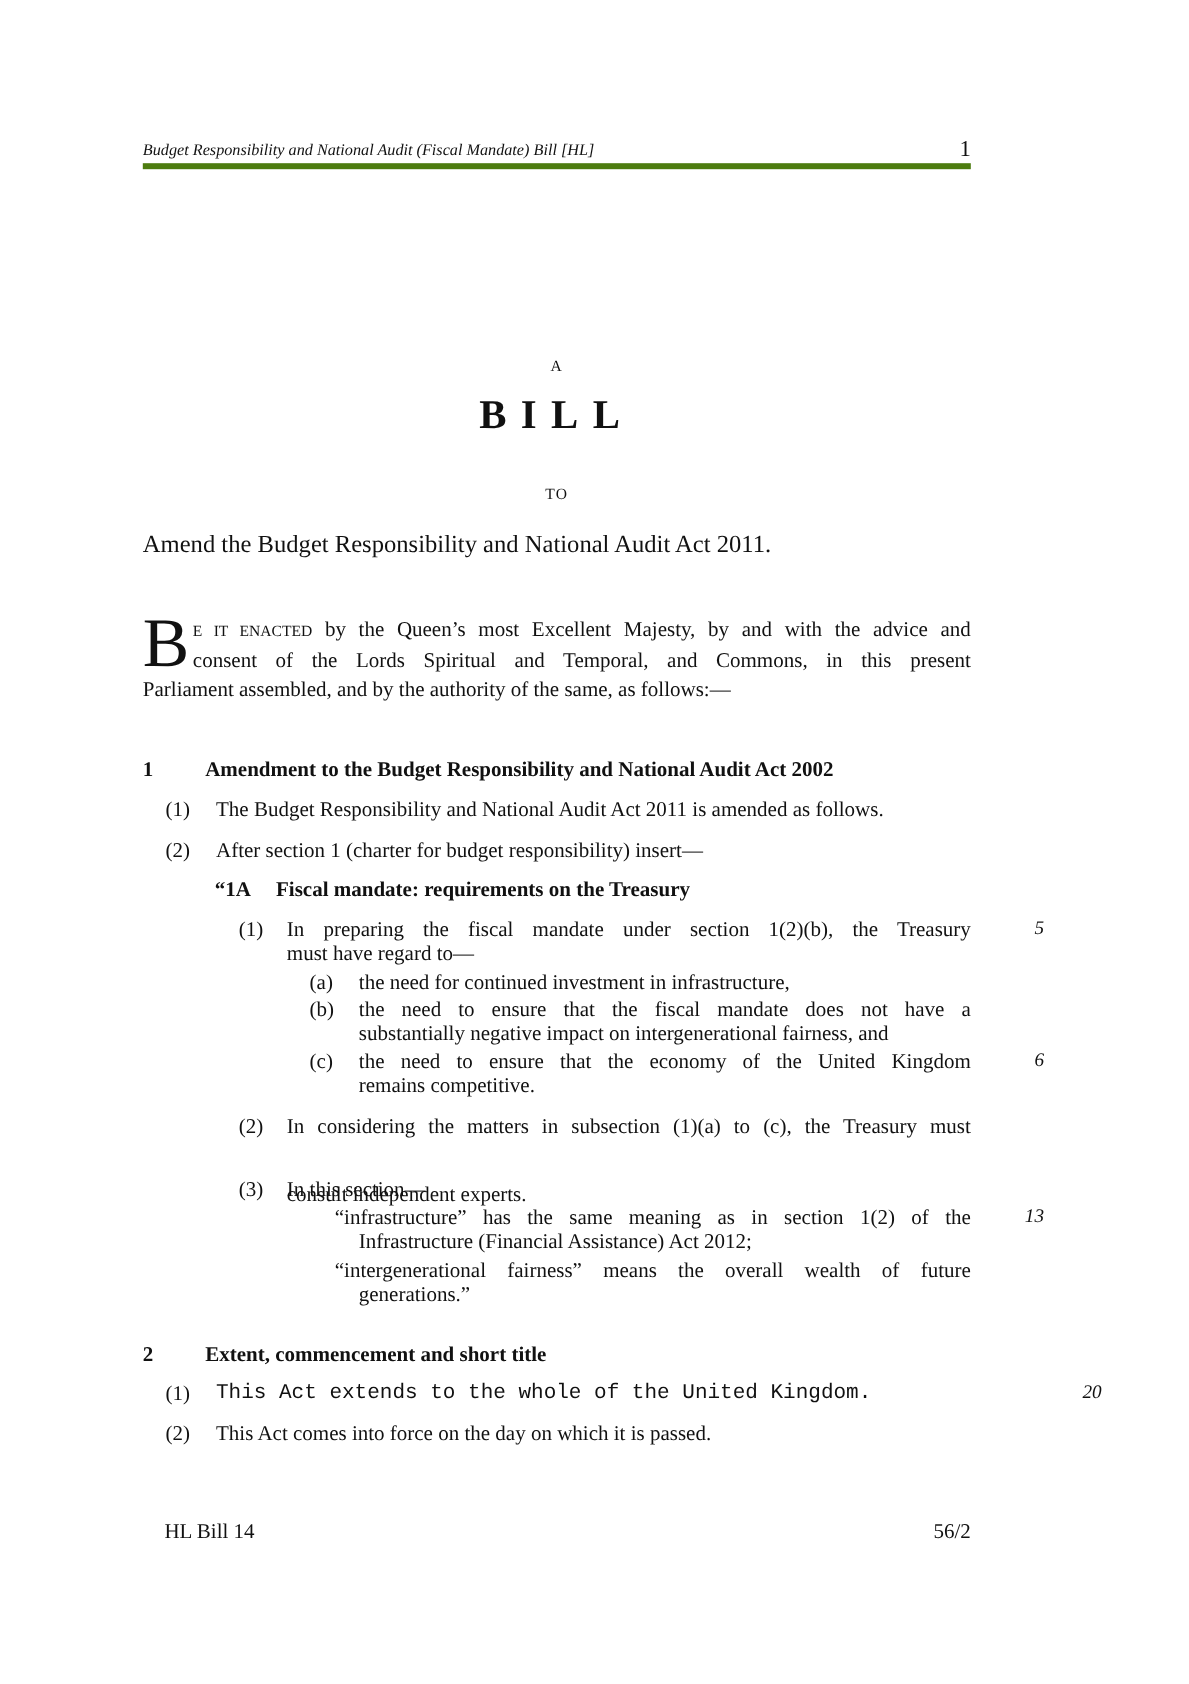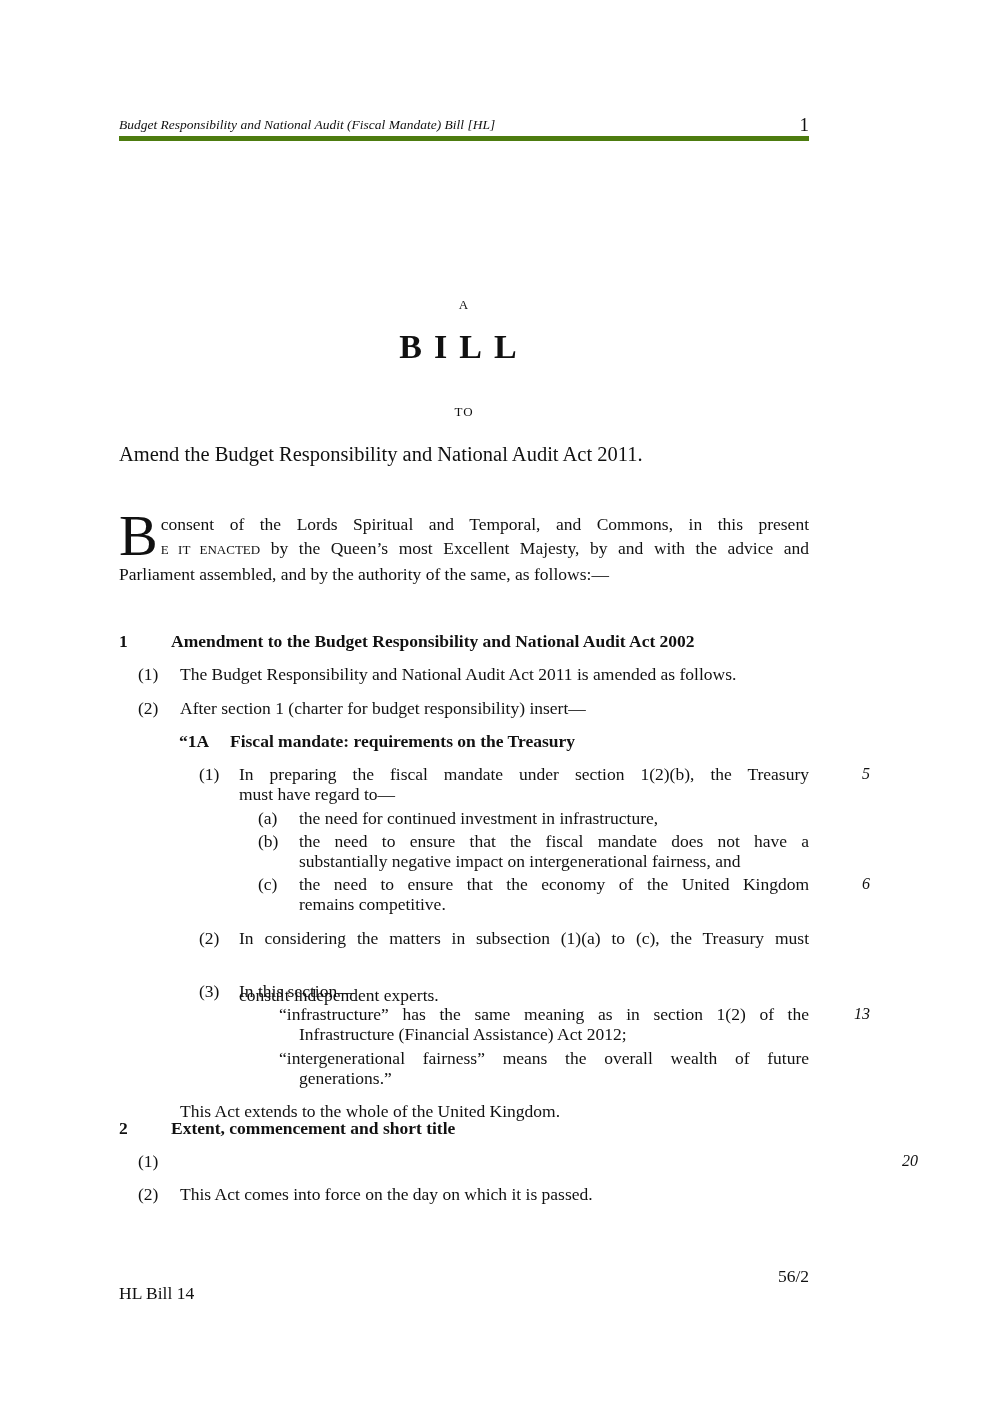--- a/index.html
+++ b/index.html
@@ -31,22 +31,22 @@
   <span class="pagenum">1</span>
 </div>
 
 <div class="abs center a">A</div>
 <div class="abs center bill">BILL</div>
 <div class="abs center to">TO</div>
 <div class="abs longtitle">Amend the Budget Responsibility and National Audit Act 2011.</div>
 
 <div class="abs enact">
   <span class="dropcap">B</span>
+  <div style="text-align-last: justify;"><span class="smallcaps">E IT ENACTED</span><span> by the Queen’s most Excellent Majesty, by and with the advice and</span></div>
   <div style="text-align-last: justify;">consent of the Lords Spiritual and Temporal, and Commons, in this present</div>
-  <div style="text-align-last: justify;"><span class="smallcaps">E IT ENACTED</span><span> by the Queen’s most Excellent Majesty, by and with the advice and</span></div>
   <div style="clear:both;">Parliament assembled, and by the authority of the same, as follows:—</div>
 </div>
 
 <div class="abs txt bold" style="left:119px; top:631px;">1</div>
 <div class="abs txt bold" style="left:171px; top:631px;">Amendment to the Budget Responsibility and National Audit Act 2002</div>
 
 <div class="abs txt" style="left:138px; top:664px;">(1)</div>
 <div class="abs txt" style="left:180px; top:664px;">The Budget Responsibility and National Audit Act 2011 is amended as follows.</div>
 
 <div class="abs txt" style="left:138px; top:698px;">(2)</div>
@@ -80,24 +80,24 @@
 <div class="abs txt just" style="left:279px; top:1004px; width:530px;">“infrastructure” has the same meaning as in section 1(2) of the</div>
 <div class="abs txt" style="left:299px; top:1024px;">Infrastructure (Financial Assistance) Act 2012;</div>
 
 <div class="abs txt just" style="left:279px; top:1048px; width:530px;">“intergenerational fairness” means the overall wealth of future</div>
 <div class="abs txt" style="left:299px; top:1068px;">generations.”</div>
 
 <div class="abs txt bold" style="left:119px; top:1118px;">2</div>
 <div class="abs txt bold" style="left:171px; top:1118px;">Extent, commencement and short title</div>
 
 <div class="abs txt" style="left:138px; top:1151px;">(1)</div>
-<div class="abs txt" style="left:180px; top:1101px;">This Act extends to the whole of the United Kingdom.</div>
+<div class="abs txt" style="left:180px; top:1151px;font-family:Liberation Mono, monospace;">This Act extends to the whole of the United Kingdom.</div>
 
 <div class="abs txt" style="left:138px; top:1184px;">(2)</div>
 <div class="abs txt" style="left:180px; top:1184px;">This Act comes into force on the day on which it is passed.</div>
 
 <div class="abs lnum" style="top:765px;">5</div>
 <div class="abs lnum" style="top:875px;">6</div>
 <div class="abs lnum" style="top:1005px;">13</div>
 <div class="abs lnum" style="top:1152px;margin-left:48px;">20</div>
 
-<div class="abs footer" style="left:119px; top:1266px;margin-top:17px;">HL Bill 14</div>
+<div class="abs footer" style="left:137px; top:1266px;">HL Bill 14</div>
 <div class="abs footer" style="left:760px; top:1266px; width:49px; text-align:right;">56/2</div>
 
 </body></html>

